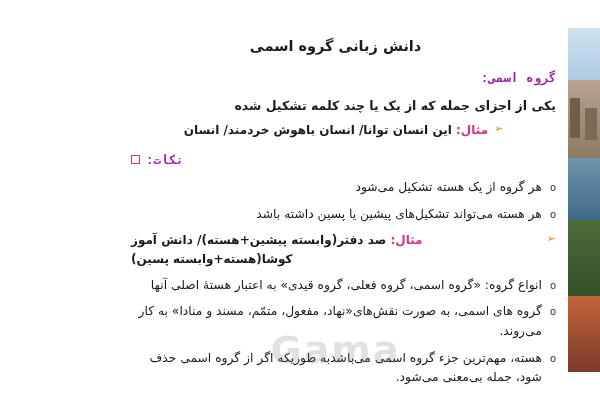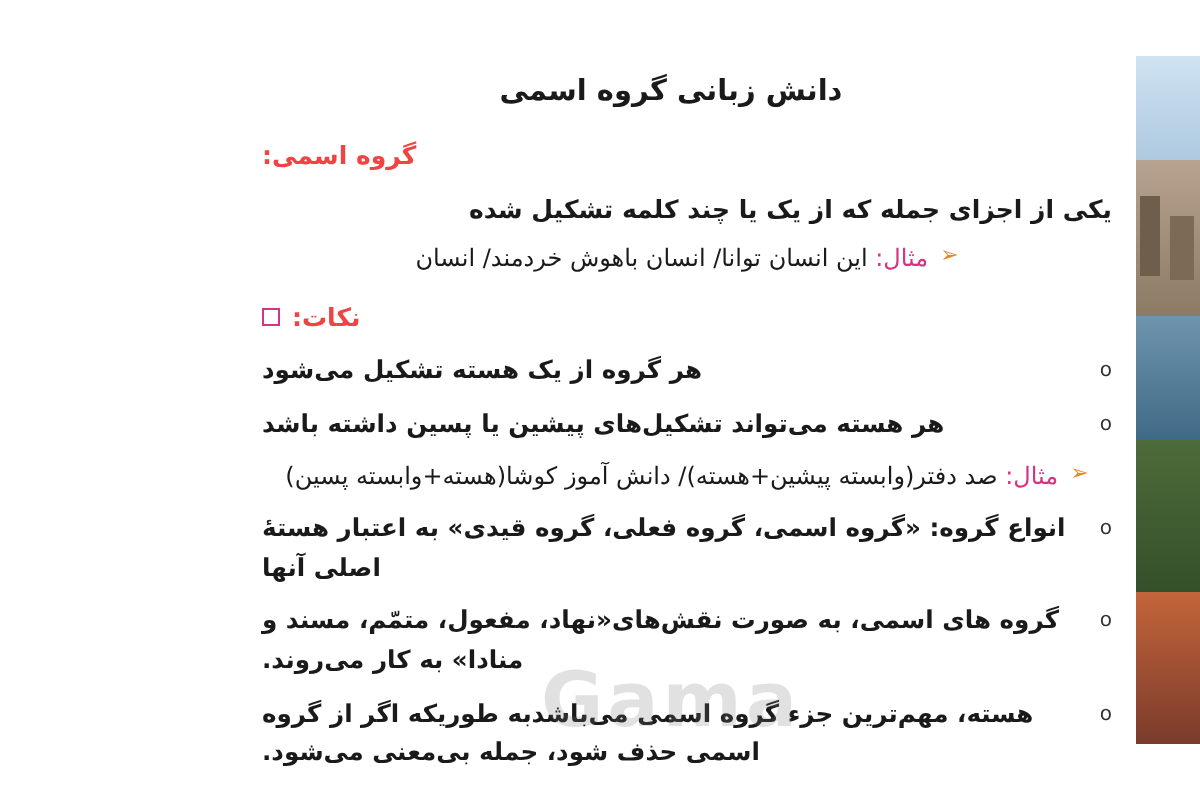--- a/index.html
+++ b/index.html
@@ -95,25 +95,26 @@
   }
 
   
   .content {
     position: absolute;
     top: 70px;
     right: 44px;
     left: 60px;
   }
   .heading {
-    color: #ef4444;
+    color: #a21caf;
     font-weight: bold;
     font-size: 12.5px;
-    text-align: left;
+    text-align: right;
     margin: 0 0 10px 0;
+    font-family: Liberation Mono, monospace;
   }
   .heading.notes {
     margin-top: 12px;
     display: flex;
     flex-direction: row;
     align-items: center;
     justify-content: flex-end;
     gap: 6px;
   }
   .square-bullet {
@@ -139,21 +140,21 @@
     margin: 0 0 4px 0;
   }
   .arrow-bullet {
     color: #e08a2e;
     font-size: 11px;
     line-height: 1.5;
   }
   .example-text {
     font-size: 12px;
     color: #1a1a1a;
-    font-weight: normal;
+    font-weight: bold;
     text-align: left;
     line-height: 1.55;
   }
   .example-text .lead {
     color: #d63384;
   }
   ul.bullets {
     list-style: none;
     margin: 0;
     padding: 0;
@@ -170,22 +171,22 @@
     flex: 0 0 auto;
     margin-top: 3px;
     font-size: 10px;
     color: #333;
     line-height: 1.4;
   }
   .bullet-text {
     flex: 1 1 auto;
     font-size: 12.3px;
     color: #1a1a1a;
-    font-weight: bold;
-    text-align: left;
+    font-weight: normal;
+    text-align: right;
     line-height: 1.6;
   }
   .sub-example {
     margin: 2px 0 7px 0;
   }
 
   
   .watermark {
     position: absolute;
     bottom: 28px;

